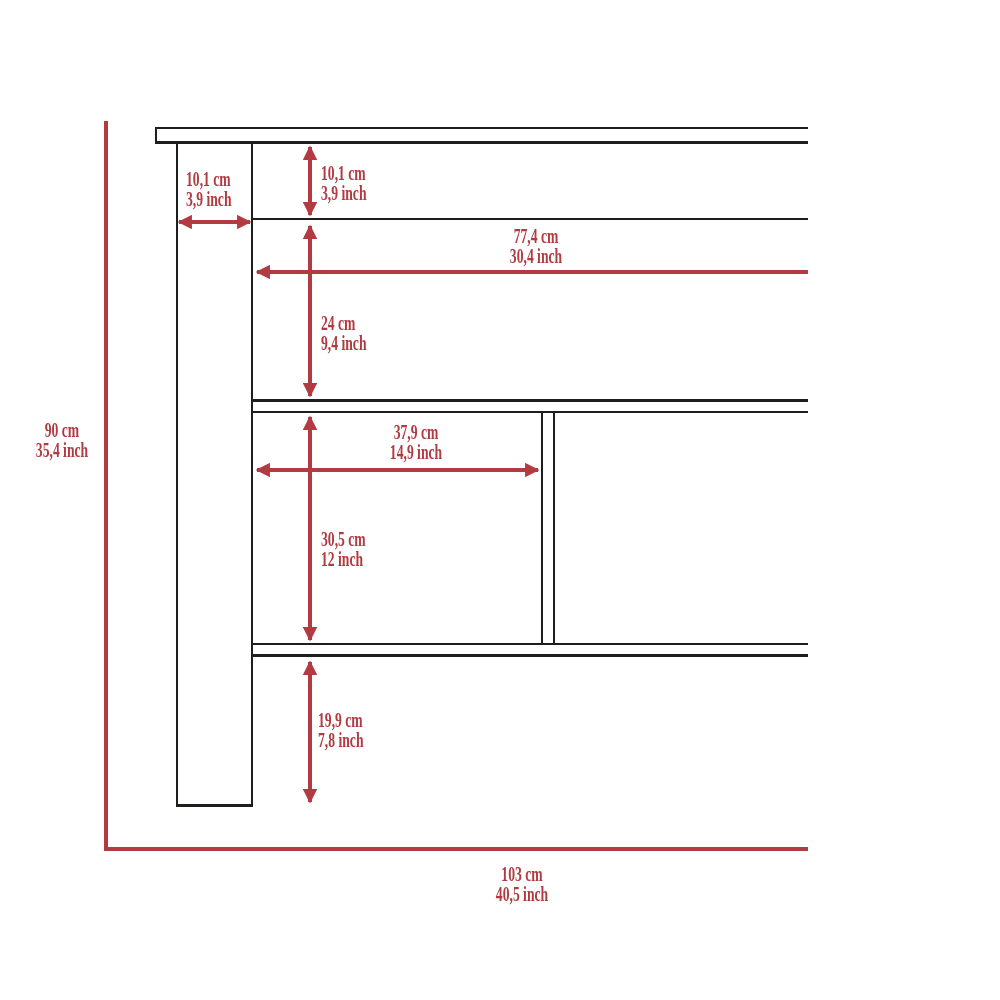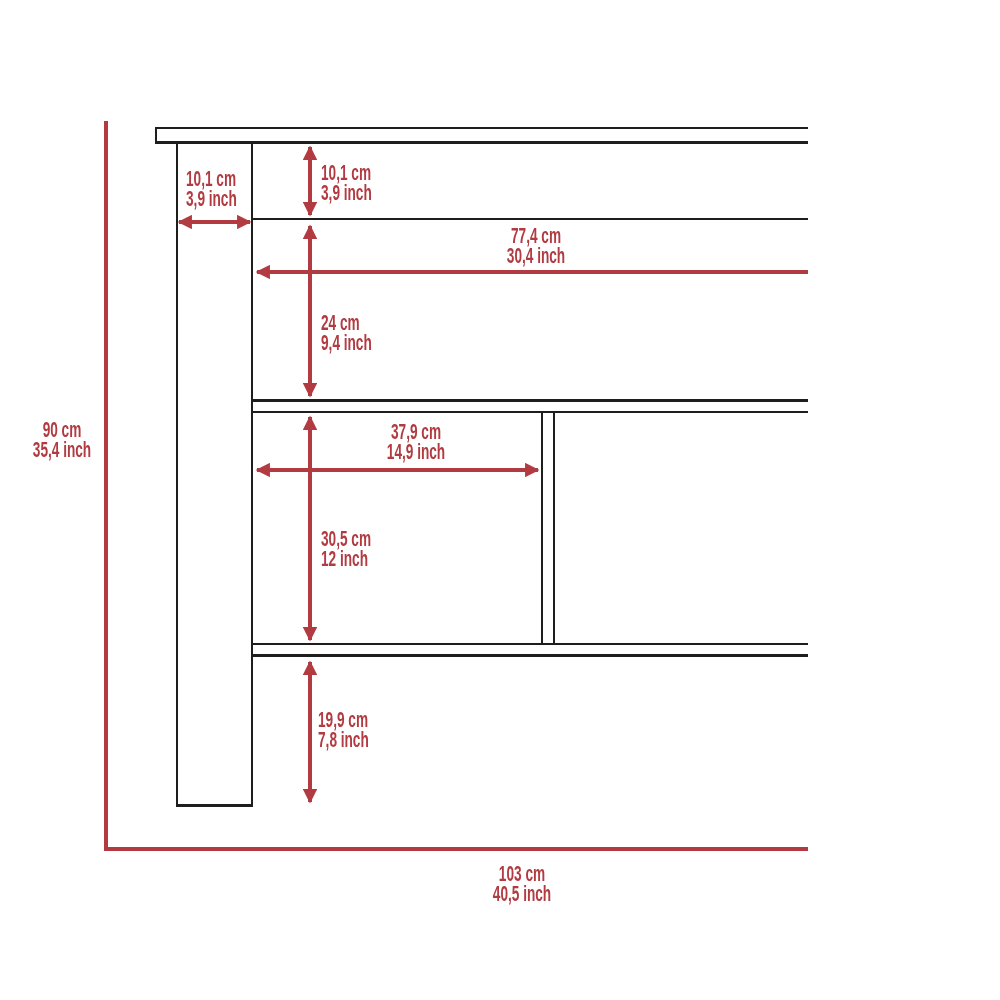--- a/index.html
+++ b/index.html
@@ -6,21 +6,21 @@
     --red:#b23b42;
     --ink:#1e1e1c;
     --bg:#ffffff;
   }
   html,body{margin:0;padding:0;background:var(--bg);}
   #canvas{
     position:relative;
     width:808px;height:1000px;
     background:var(--bg);
     overflow:hidden;
-    font-family:Liberation Sans, sans-serif;
+    font-family:Liberation Serif, serif;
   }
   .abs{position:absolute;box-sizing:border-box;}
   
   .panel{border:2px solid var(--ink);border-bottom-width:3px;background:var(--bg);}
   .leg{border-left:2px solid var(--ink);border-right:2px solid var(--ink);border-bottom:3px solid var(--ink);background:var(--bg);}
   .hline{background:var(--ink);}
   .vline{background:var(--ink);}
   
   .dim-label{
     position:absolute;

